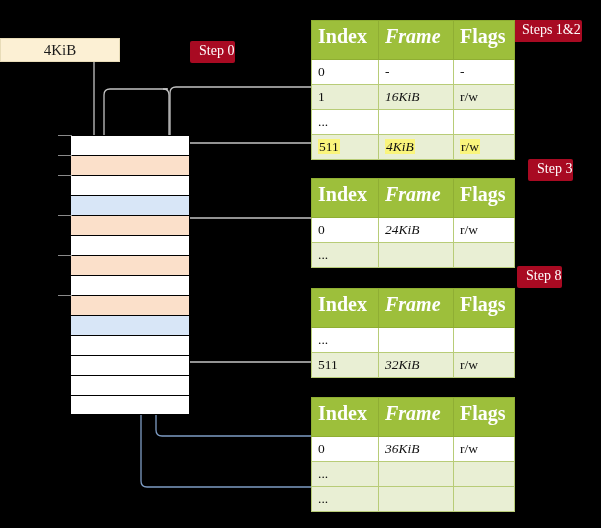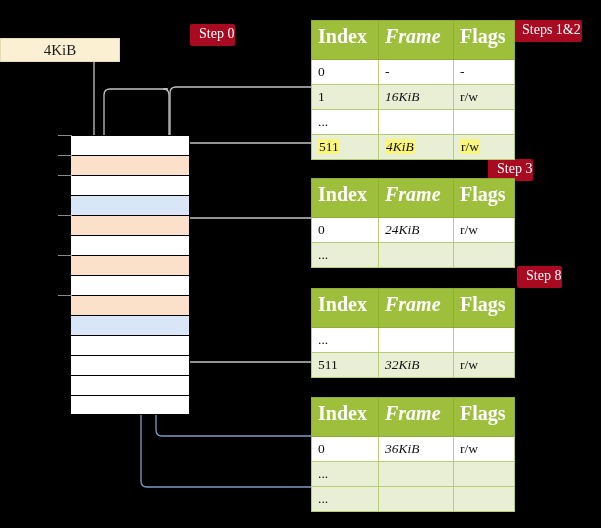--- a/index.html
+++ b/index.html
@@ -54,22 +54,22 @@
     background: #A80A22;
     color: #ffffff;
     font-size: 14px;
     padding: 3px 1px 4px 9px;
     border-radius: 2px;
     white-space: nowrap;
     line-height: 1.05;
     box-shadow: 0 1px 0 rgba(0,0,0,0.4);
   }
   .badge-steps12 { left: 513px; top: 20px; }
-  .badge-step0   { left: 190px; top: 24px; }
-  .badge-step3   { left: 488px; top: 159px; }
+  .badge-step0   { left: 190px; top: 41px; }
+  .badge-step3   { left: 528px; top: 159px; }
   .badge-step4   { left: 517px; top: 266px; }
 
   
   .mem-col {
     position: absolute;
     left: 70px;
     top: 135px;
     width: 120px;
     height: 280px;
   }

